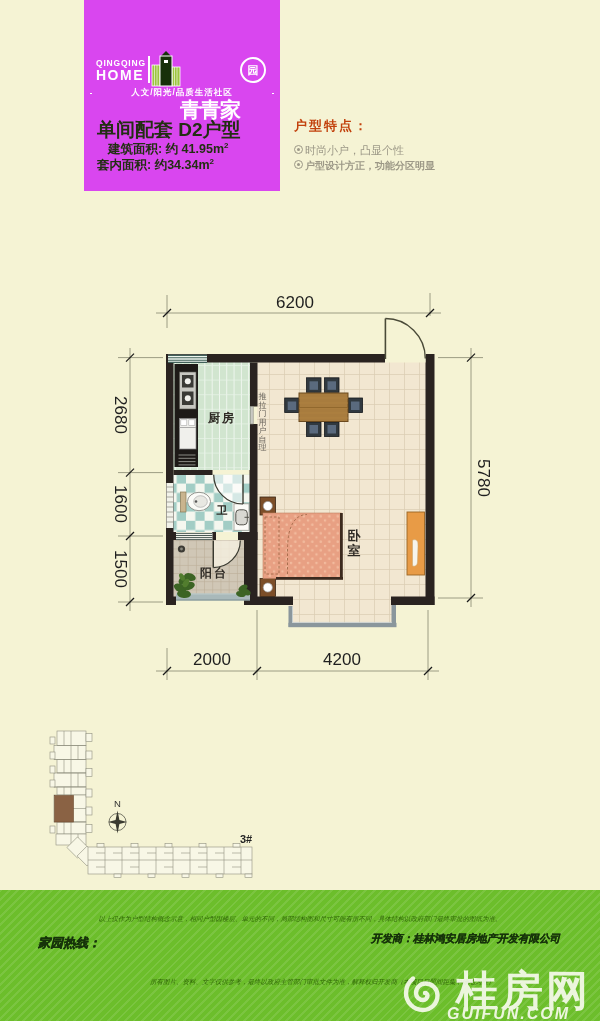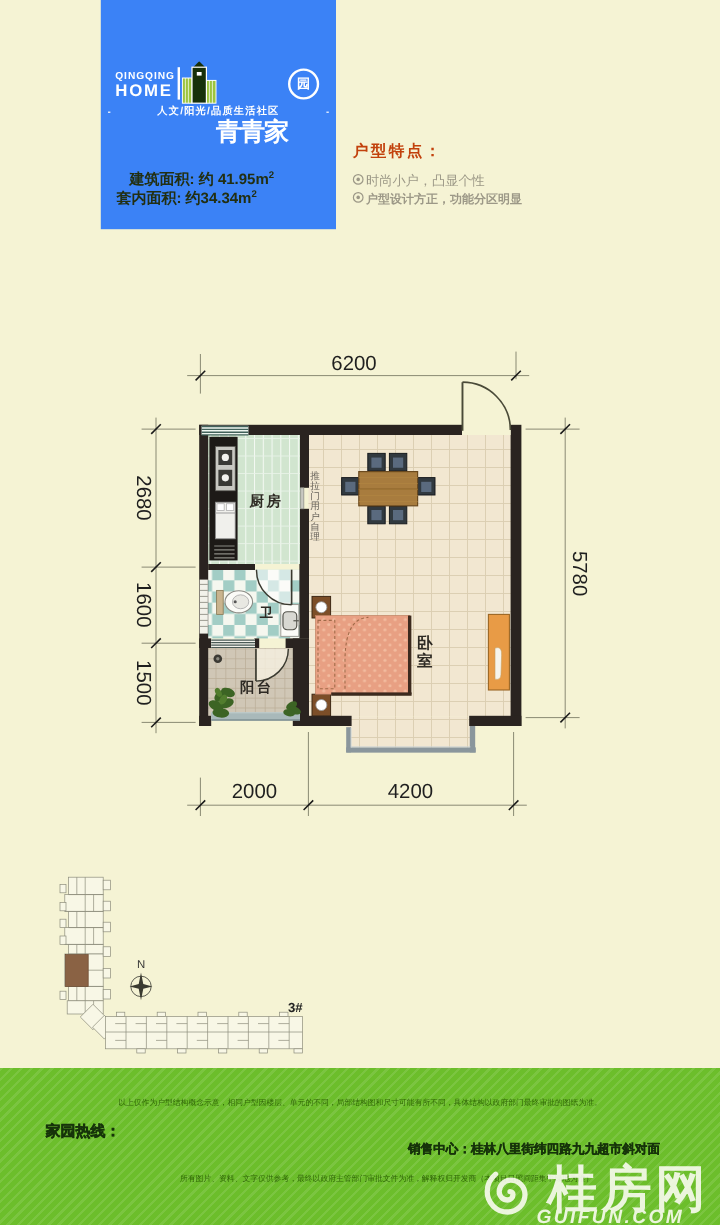--- a/index.html
+++ b/index.html
@@ -1,39 +1,39 @@
 <!DOCTYPE html>
 <html><head>
 <meta charset="utf-8">
 <style>
   html,body{margin:0;padding:0;}
   body{width:600px;height:1021px;position:relative;background:#f5f3d4;font-family:"Liberation Sans",sans-serif;overflow:hidden;}
   .abs{position:absolute;}
   
-  #gbox{left:84px;top:0;width:196px;height:191px;background:#3b82f6;}
+  #gbox{left:84px;top:0;width:196px;height:191px;background:#d946ef;}
   #gbox .qq{left:12px;top:58px;color:#fff;font-weight:bold;font-size:8.5px;letter-spacing:0.8px;}
   #gbox .home{left:12px;top:67px;color:#fff;font-weight:bold;font-size:14px;letter-spacing:1.5px;}
   #gbox .div{left:64px;top:56px;width:1.5px;height:27px;background:#fff;}
   #gbox .brand{left:96px;top:56px;color:#fff;font-weight:bold;font-size:21px;letter-spacing:-1px;margin-top:40px;}
   #gbox .ycirc{left:156px;top:57px;width:22px;height:22px;border:2px solid #fff;border-radius:50%;color:#fff;font-size:11px;font-weight:bold;text-align:center;line-height:22px;}
   #gbox .tagrow{left:6px;top:87px;width:184px;display:flex;align-items:center;gap:36px;}
   #gbox .tagrow .ln{flex:1;height:1px;background:#fff;}
   #gbox .tagrow .tx{color:#fff;font-size:8.5px;font-weight:bold;letter-spacing:1px;padding:0 3px;white-space:nowrap;}
   #gbox .t1{left:13px;top:117px;color:#222f12;font-weight:bold;font-size:19px;letter-spacing:0px;}
   #gbox .t2{left:24px;top:141px;color:#222f12;font-weight:bold;font-size:12.5px;}
   #gbox .t3{left:13px;top:157px;color:#222f12;font-weight:bold;font-size:12.5px;}
   sup{font-size:8px;}
   
   #feat .h{left:294px;top:117px;color:#c2410c;font-weight:bold;font-size:13px;letter-spacing:2px;}
   #feat .i1{left:294px;top:143px;color:#9c9887;font-size:11px;}
   #feat .i2{left:294px;top:159px;color:#9c9887;font-size:10px;font-weight:bold;}
   .bull{display:inline-block;width:7px;height:7px;border:1px solid #9c9887;border-radius:50%;position:relative;top:0px;margin-right:2px;}
   .bull i{display:block;width:3px;height:3px;border-radius:50%;background:#9c9887;margin:2px auto;}
   
-  #foot{left:0;top:890px;width:600px;height:131px;background:#6cbe2b;background-image:repeating-linear-gradient(135deg,rgba(255,255,255,0.10) 0 2px,rgba(255,255,255,0) 2px 6px);}
+  #foot{left:0;top:890px;width:600px;height:131px;background:#6cbe2b;background-image:repeating-linear-gradient(135deg,rgba(255,255,255,0.10) 0 2px,rgba(255,255,255,0) 2px 6px);font-style:italic;}
   #foot .l1{left:0px;top:25px;width:600px;text-align:center;color:#2f6606;font-size:6.5px;}
   #foot .hz{left:38px;top:45px;color:#16330a;font-weight:bold;font-size:12.5px;-webkit-text-stroke:0.4px #16330a;}
   #foot .num{left:102px;top:32px;color:#16330a;font-weight:bold;font-size:28px;letter-spacing:0px;-webkit-text-stroke:1.1px #16330a;}
   #foot .addr{left:38px;top:65px;color:#16330a;font-weight:bold;font-size:11px;-webkit-text-stroke:0.4px #16330a;}
   #foot .dev{left:371px;top:42px;color:#16330a;font-weight:bold;font-size:10.5px;-webkit-text-stroke:0.3px #16330a;}
   #foot .sale{left:340px;top:61px;color:#16330a;font-weight:bold;font-size:10.5px;-webkit-text-stroke:0.3px #16330a;}
   #foot .l4{left:150px;top:88px;color:#2f6606;font-size:6.5px;}
 </style>
 </head>
 <body>
@@ -52,20 +52,21 @@
     <rect x="9" y="5" width="12" height="30" fill="#17300a" stroke="#fff" stroke-width="1"></rect>
     <rect x="13" y="9" width="4" height="3" fill="#fff"></rect>
   </svg>
   <div class="abs brand">青青家</div>
   <div class="abs ycirc">园</div>
   <div class="abs tagrow">
       <div class="ln"></div>
       <div class="tx">人文/阳光/品质生活社区</div>
       <div class="ln"></div>
     </div>
+  <div class="abs t1">单间配套 D2户型</div>
   <div class="abs t2">建筑面积: 约 41.95m<sup>2</sup></div>
   <div class="abs t3">套内面积: 约34.34m<sup>2</sup></div>
 </div>
 <div id="feat">
   <div class="abs h">户型特点：</div>
   <div class="abs i1"><span class="bull"><i></i></span>时尚小户，凸显个性</div>
   <div class="abs i2"><span class="bull"><i></i></span>户型设计方正，功能分区明显</div>
 </div>
 <svg class="abs" style="left:0;top:0" width="600" height="1021" viewBox="0 0 600 1021">
   <defs>
@@ -340,20 +341,20 @@
   <g>
     <circle cx="117.5" cy="822" r="8.5" fill="none" stroke="#55554a" stroke-width="0.8"></circle>
     <path d="M117.5,810.5 L119.4,820.1 L127,822 L119.4,823.9 L117.5,833.5 L115.6,823.9 L108,822 L115.6,820.1 Z" fill="#3a3a30"></path>
     <text x="117.5" y="807" font-family="Liberation Sans,sans-serif" font-size="9.5" fill="#333" text-anchor="middle">N</text>
     <text x="240" y="843" font-family="Liberation Sans,sans-serif" font-size="11" font-weight="bold" fill="#222">3#</text>
   </g>
 </svg>
 <div id="foot" class="abs">
   <div class="abs l1">以上仅作为户型结构概念示意，相同户型因楼层、单元的不同，局部结构图和尺寸可能有所不同，具体结构以政府部门最终审批的图纸为准。</div>
   <div class="abs hz">家园热线：</div>
-  <div class="abs sale">销售中心：桂林八里街纬四路九九超市斜对面</div>
+  <div class="abs dev">开发商：桂林鸿安居房地产开发有限公司</div>
   <div class="abs l4">所有图片、资料、文字仅供参考，最终以政府主管部门审批文件为准，解释权归开发商（本项目日照间距集中绿地为准）</div>
 </div>
 <svg class="abs" style="left:400px;top:965px" width="200" height="56" viewBox="0 0 200 56" opacity="0.88">
   <path d="M25,28 a2.5,2.5 0 0 1 2.5,2.5 a4.5,4.5 0 0 1 -4.5,4.5 a7,7 0 0 1 -7,-7 a9.5,9.5 0 0 1 9.5,-9.5 a12,12 0 0 1 12,12 a14.5,14.5 0 0 1 -14.5,14.5 a17,17 0 0 1 -17,-17 a19,19 0 0 1 7,-14.5" fill="none" stroke="#fdfdf5" stroke-width="4.4" stroke-linecap="round"></path>
   <text x="56" y="40" font-family="Liberation Sans,sans-serif" font-size="42" font-weight="bold" fill="#fdfdf5" letter-spacing="3">桂房网</text>
   <text x="47" y="54" font-family="Liberation Sans,sans-serif" font-size="16" font-weight="bold" font-style="italic" fill="#fdfdf5" letter-spacing="2">GUIFUN.COM</text>
 </svg>
 
 </body></html>

